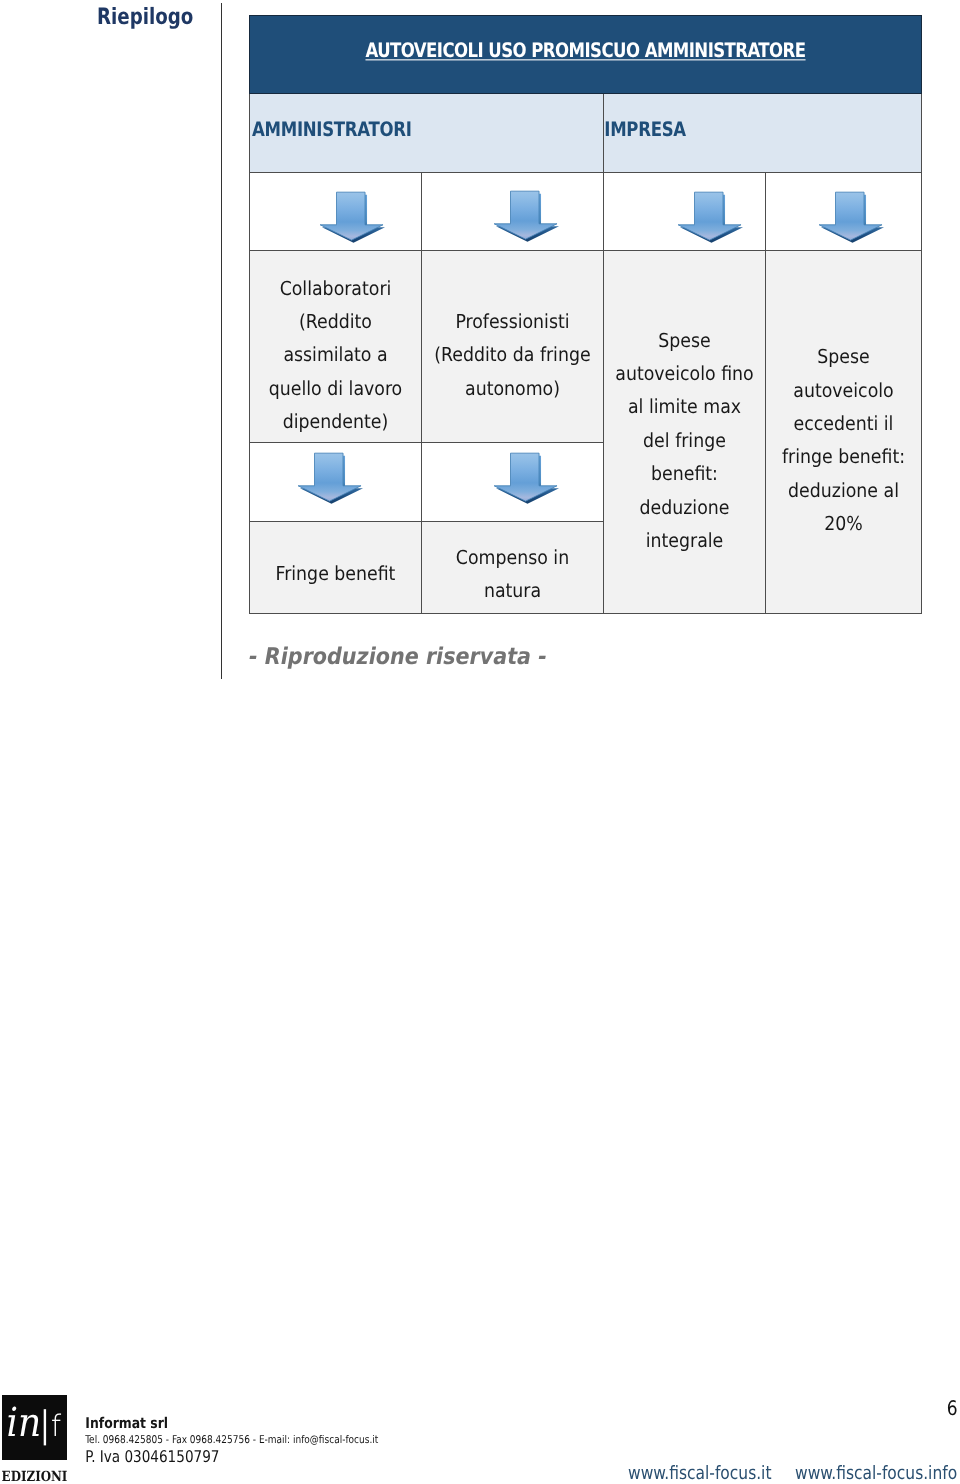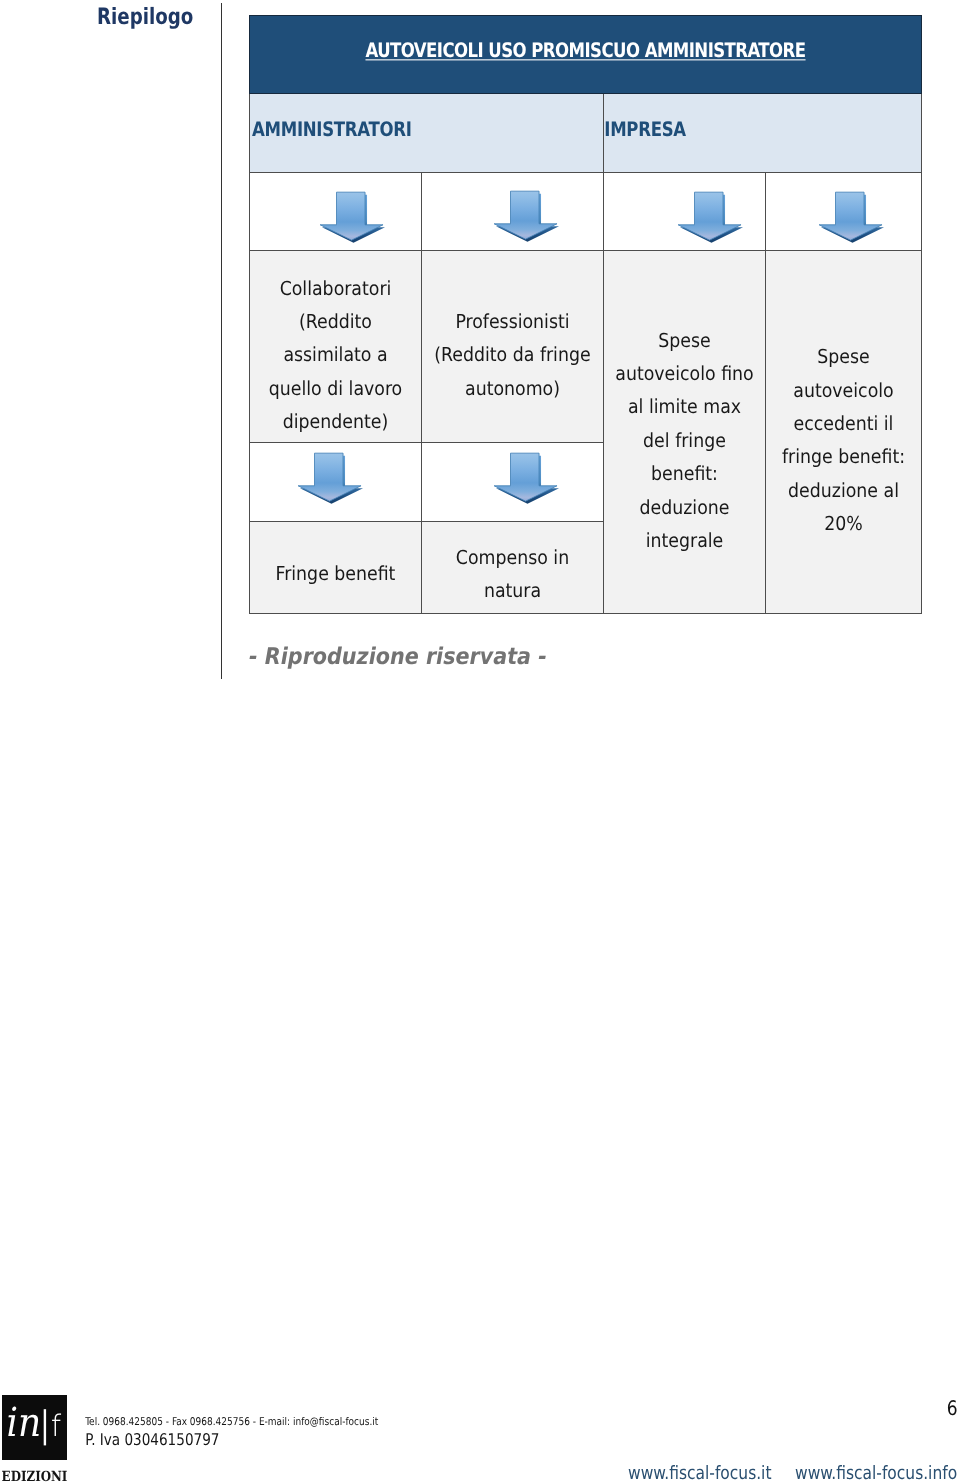--- a/index.html
+++ b/index.html
@@ -211,20 +211,21 @@
   <div id="copyright"><span>- Riproduzione riservata -</span></div>
 
   <div id="logo-box"></div>
   <svg id="logo-mark" viewBox="0 0 64.5 64.5">
     <text x="4.6" y="40.5" fill="#ffffff" font-family="'DejaVu Serif', serif" font-style="italic" font-size="40">in</text>
     <rect x="41.7" y="14.2" width="2.4" height="36.2" fill="#ffffff"></rect>
     <text x="48.8" y="40.8" fill="#ffffff" font-family="'DejaVu Sans', sans-serif" font-size="29.5" font-weight="300">f</text>
   </svg>
   <div id="logo-sub">EDIZIONI</div>
   <div id="footer-text">
+    <div class="b">Informat srl</div>
     <div class="sm">Tel. 0968.425805 - Fax 0968.425756 - E-mail: info@fiscal-focus.it</div>
     <div>P. Iva 03046150797</div>
   </div>
   <div id="page-number">6</div>
   <div id="site1">www.fiscal-focus.it</div>
   <div id="site2">www.fiscal-focus.info</div>
 
 </div>
 
 <svg width="0" height="0" style="position:absolute" aria-hidden="true">

